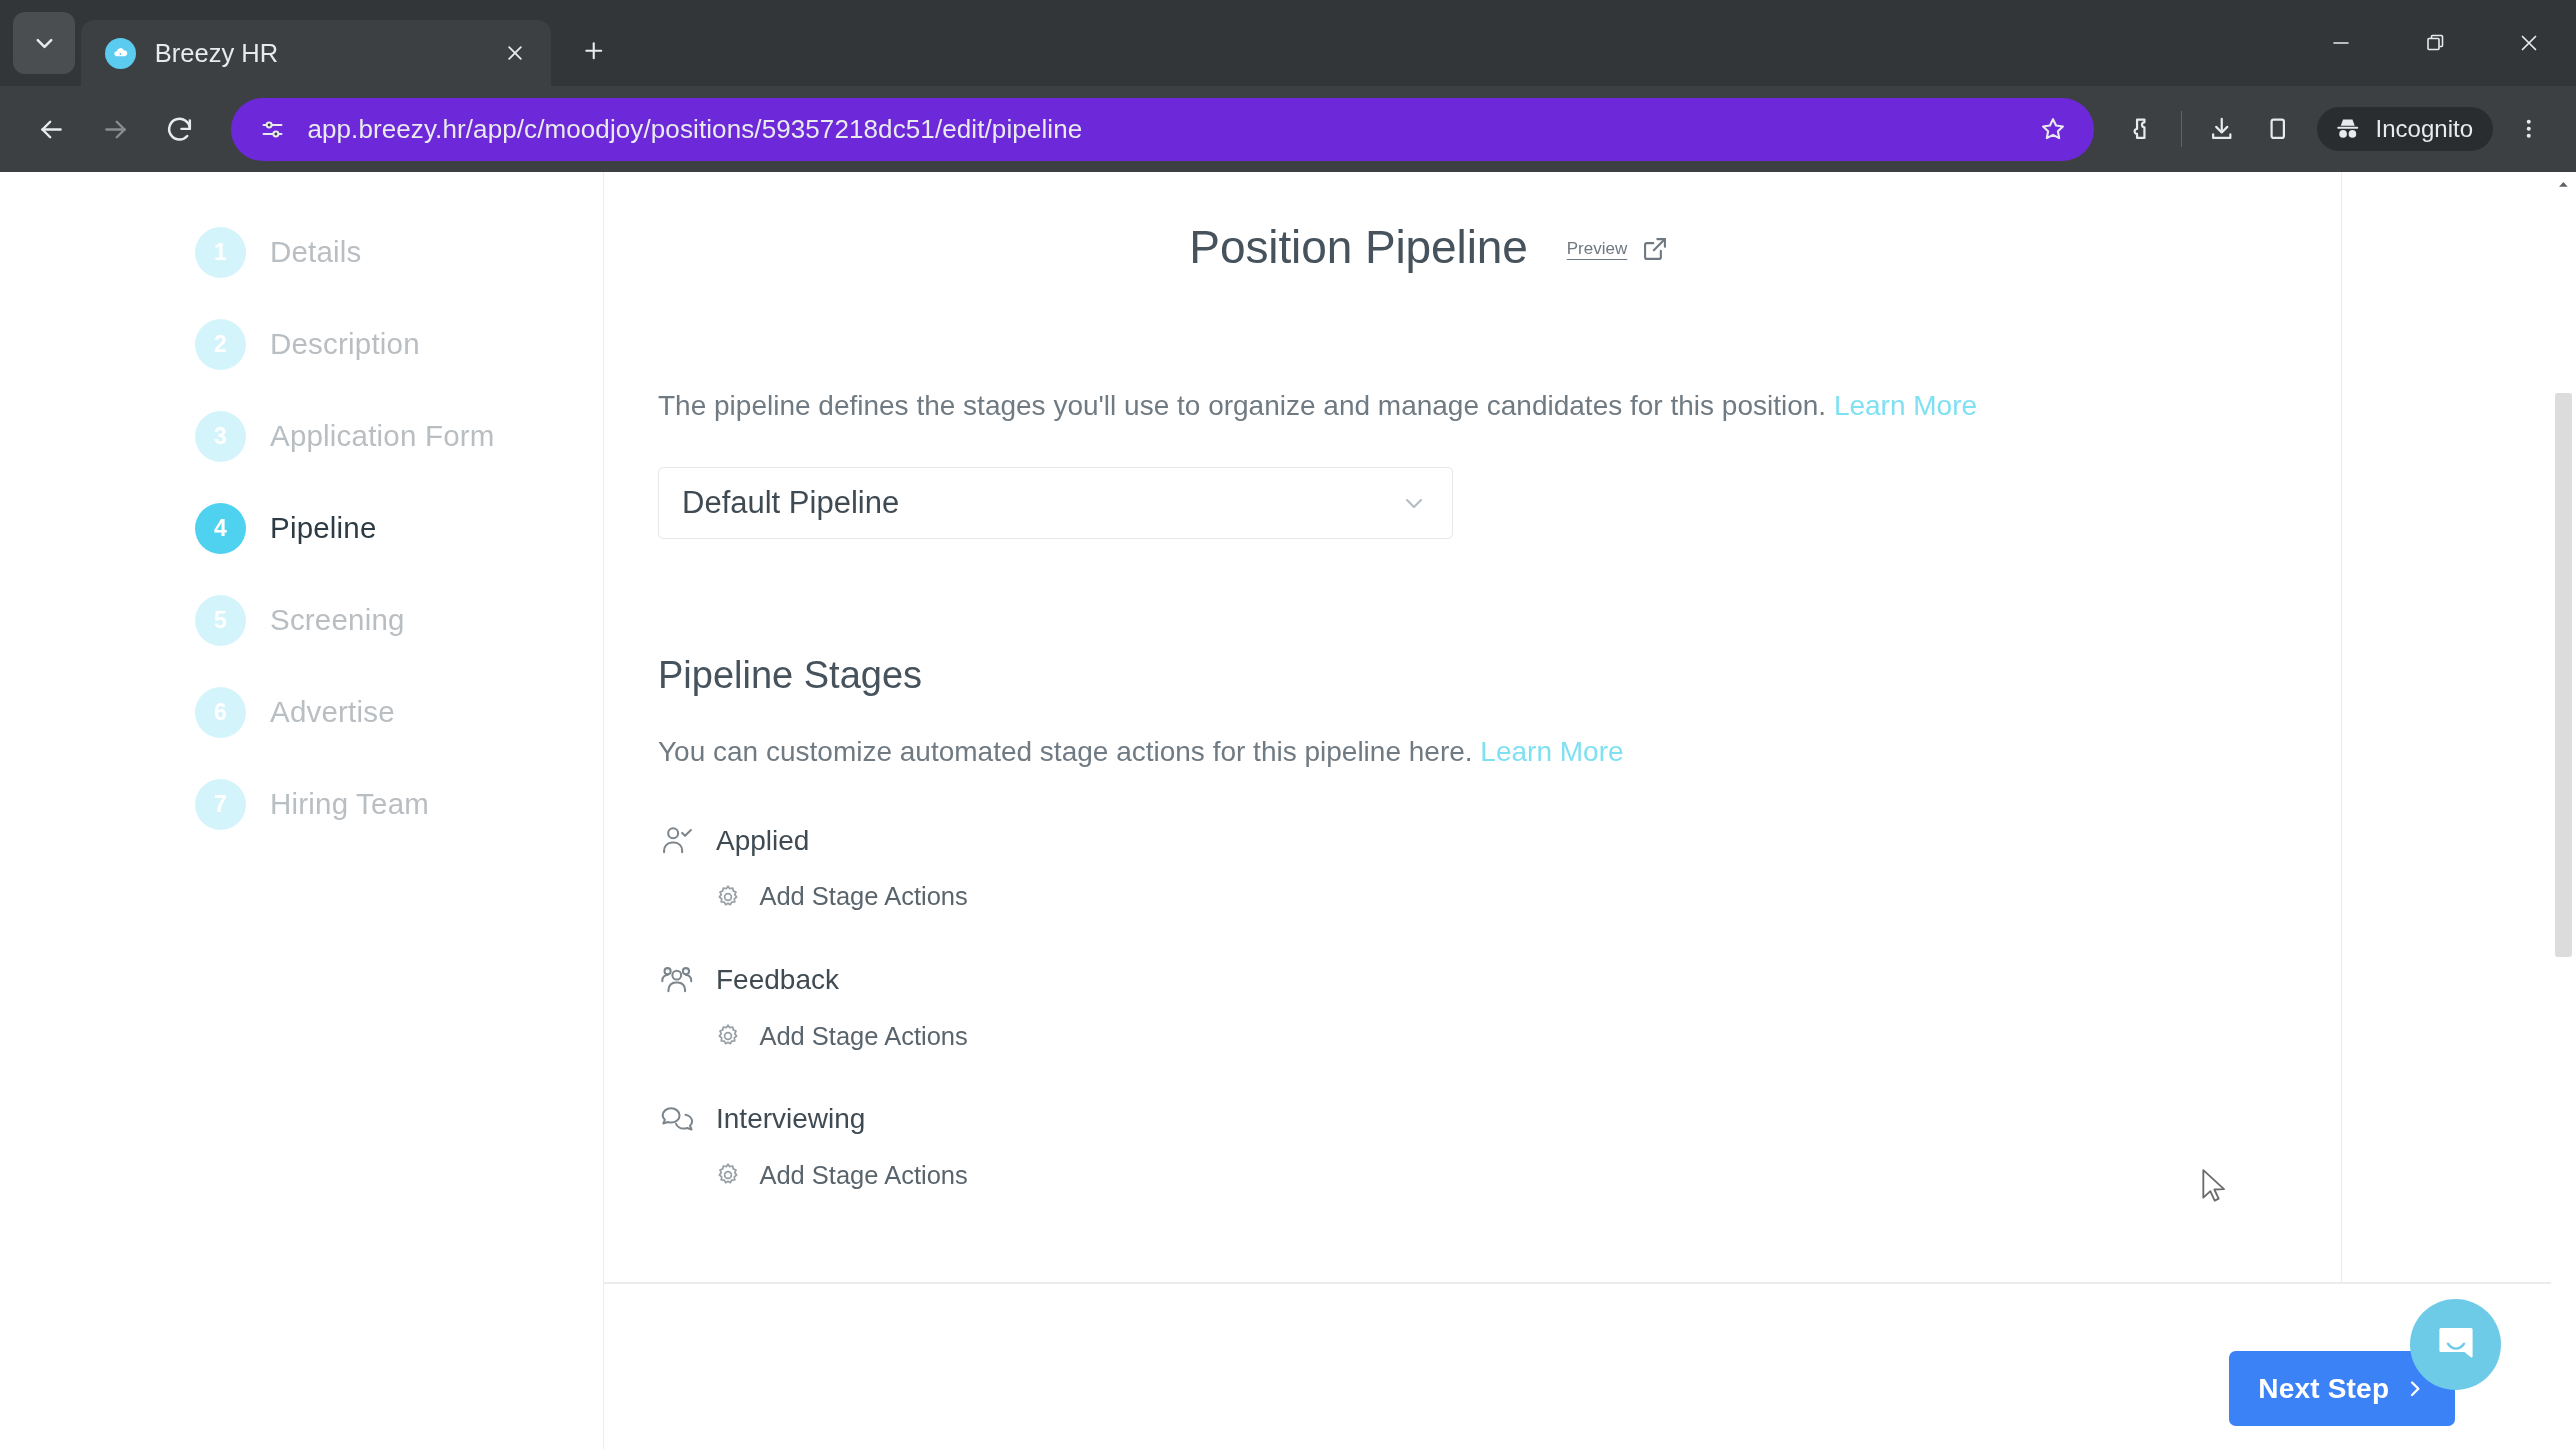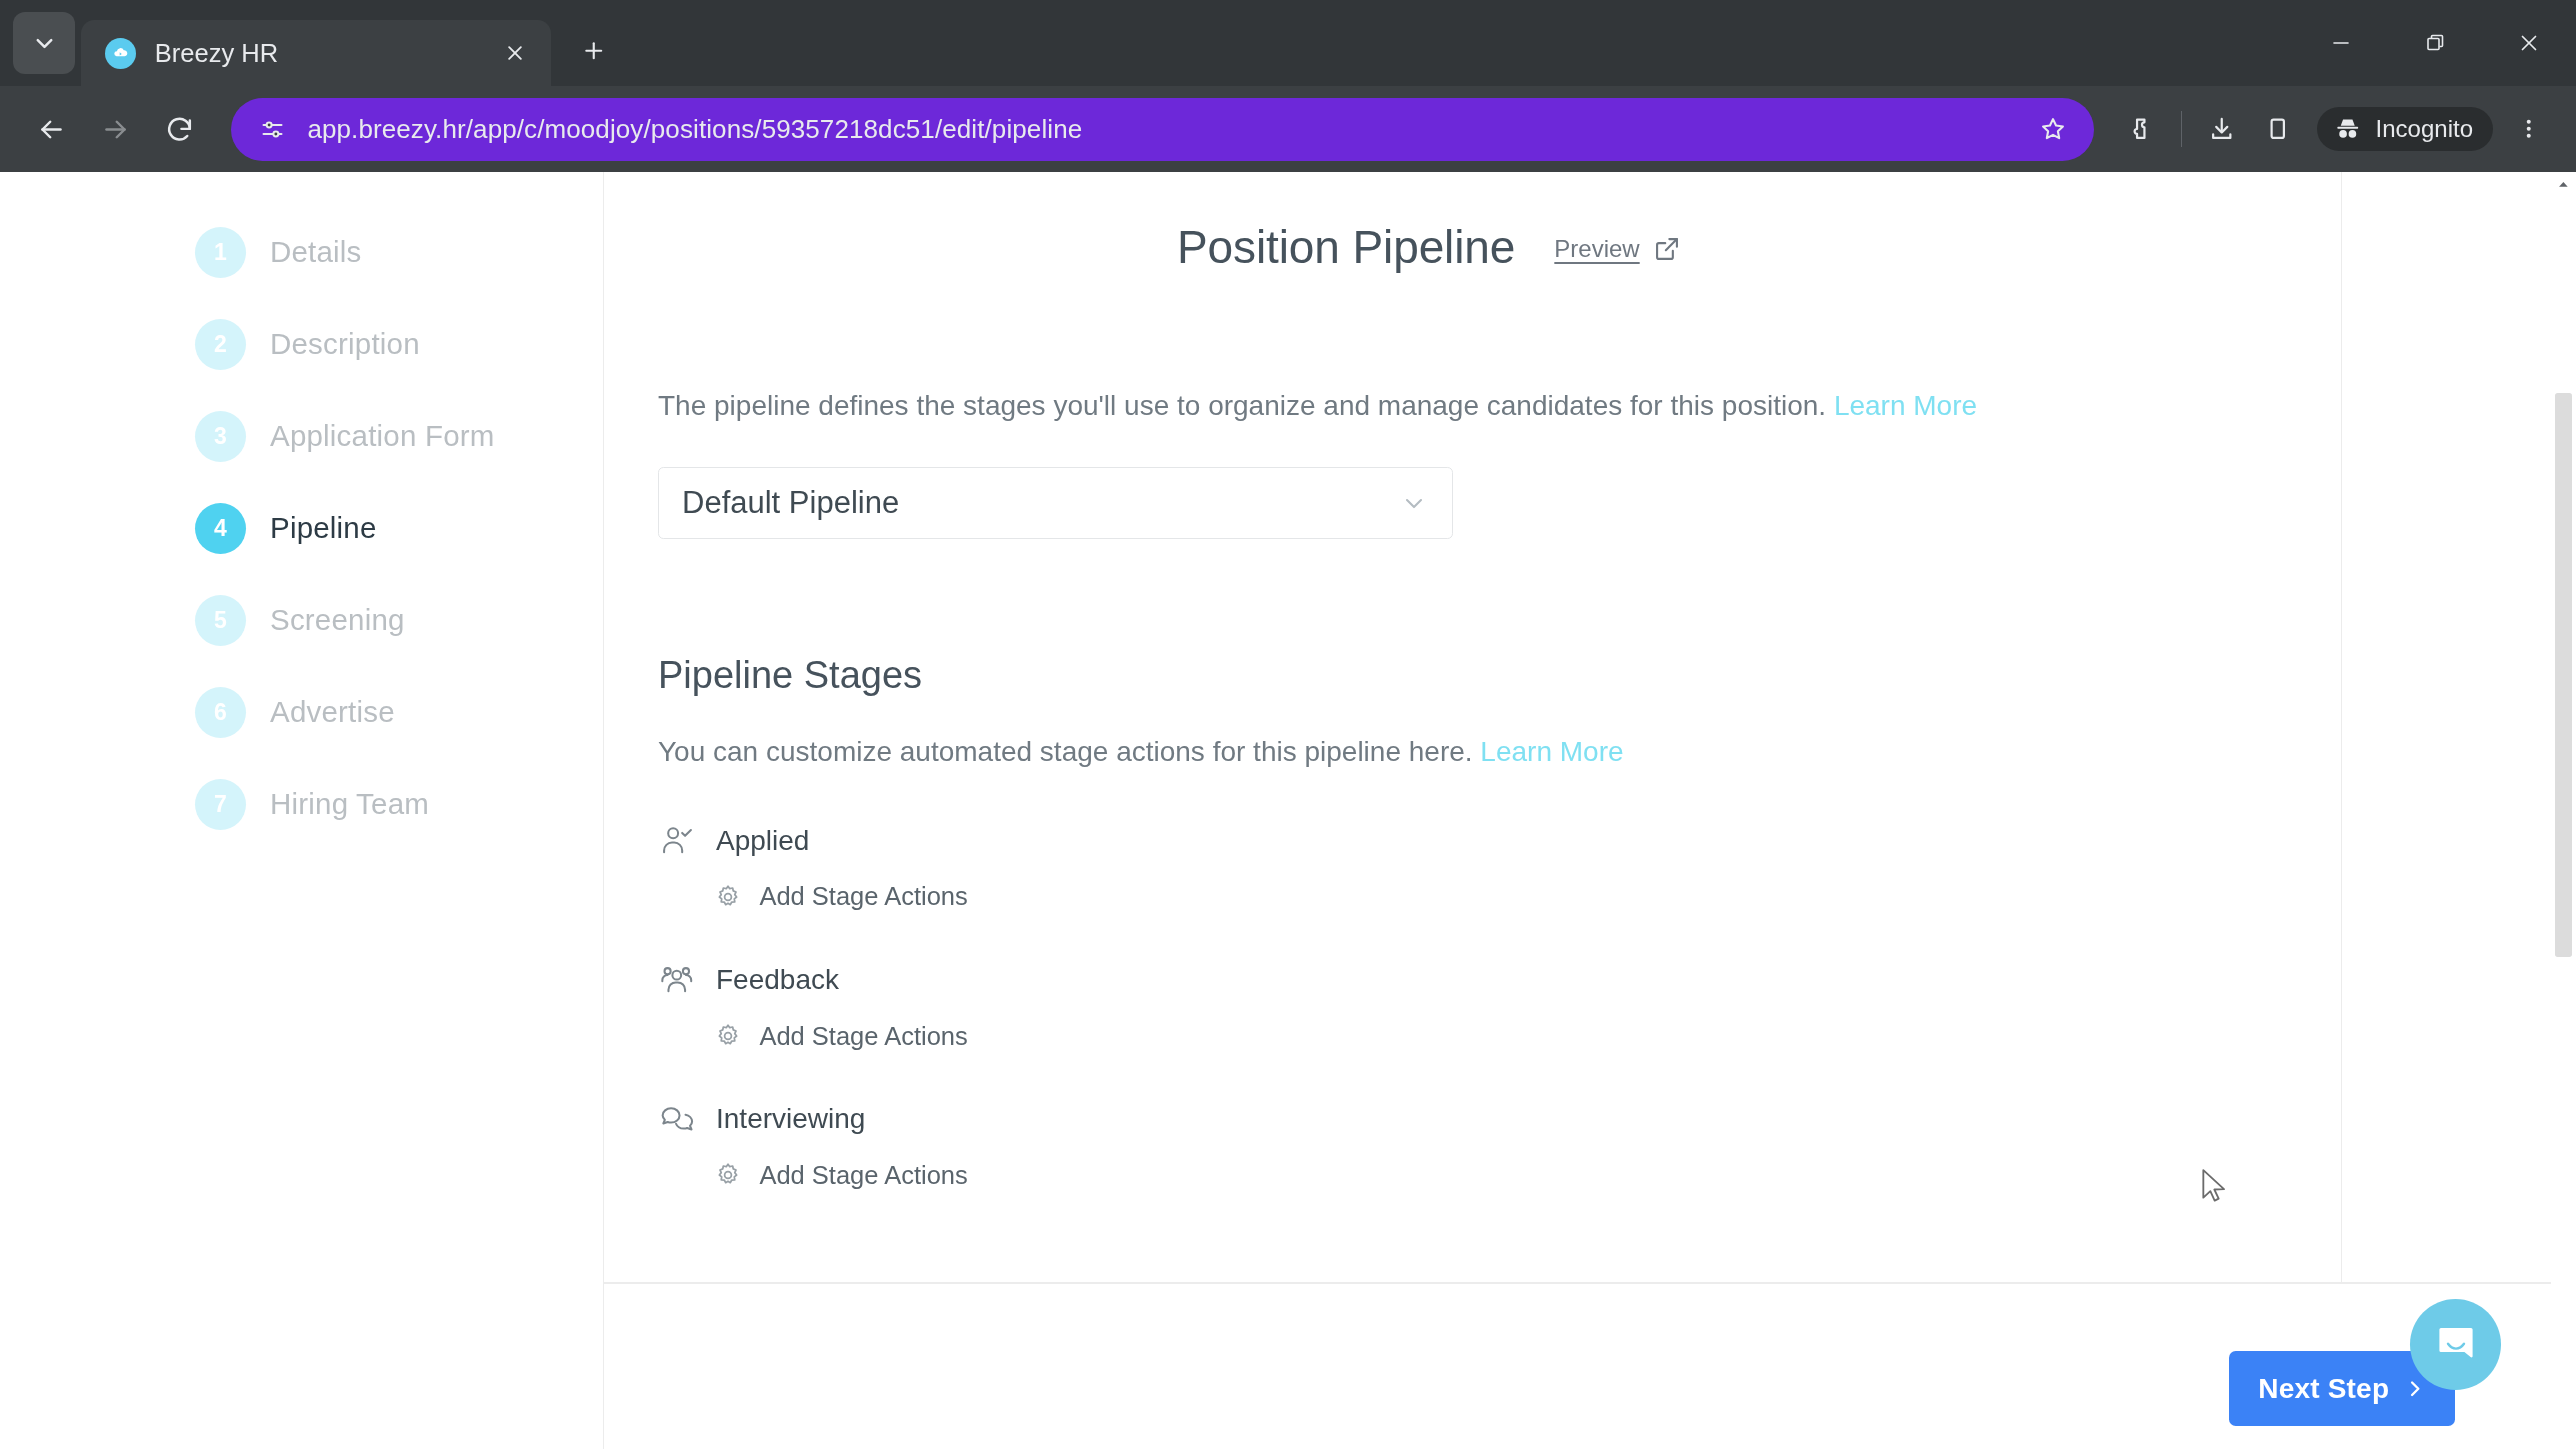--- a/index.html
+++ b/index.html
@@ -236,21 +236,21 @@
     font-weight: 400;
     letter-spacing: -0.1px;
   }
   .preview-link {
     display: flex;
     align-items: center;
     margin-top: 14.8px;
     cursor: pointer;
   }
   .preview-text {
-    font-size: 24px;
+    font-size: 17px;
     color: #6f7780;
     text-decoration: underline;
     text-underline-offset: 4.7px;
   }
   .preview-link svg { width: 28px; height: 28px; margin-left: 13.4px; }
 
   .para {
     font-size: 28px;
     color: #707a82;
     line-height: 1.35;

